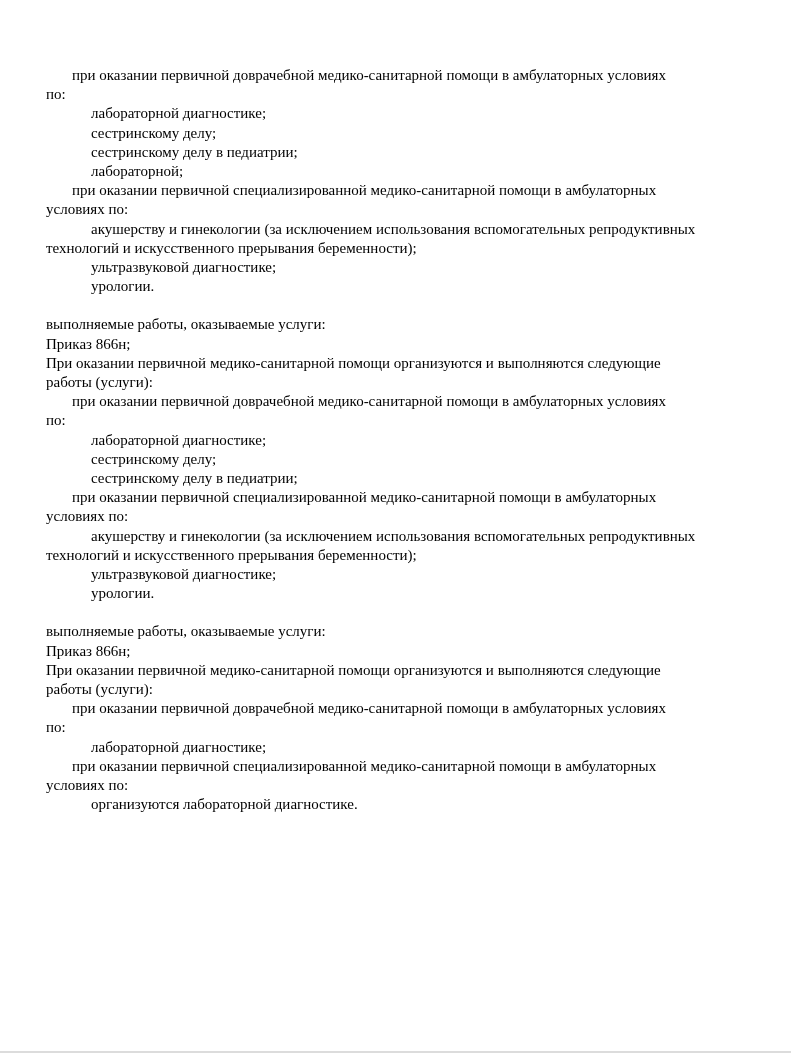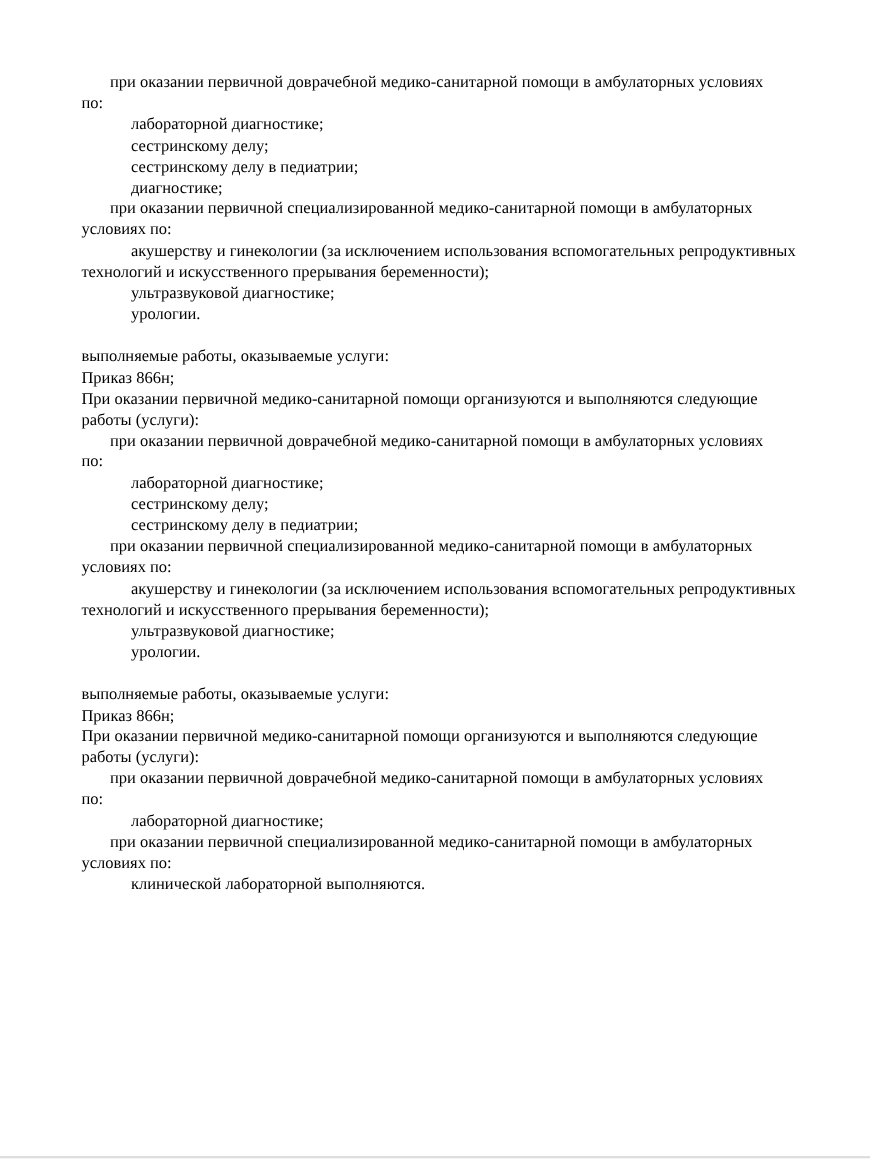--- a/index.html
+++ b/index.html
@@ -10,21 +10,21 @@
     position: relative;
     width: 791px;
     height: 1055px;
     background: #ffffff;
     overflow: hidden;
     font-family: "Liberation Serif", "DejaVu Serif", serif;
   }
   .doc {
     position: absolute;
     top: 66px;
-    left: 74px;
+    left: 46px;
     width: 710px;
     font-size: 15px;
     line-height: 19.2px;
     color: #000000;
     white-space: nowrap;
   }
   .line {
     height: 19.2px;
   }
   .line.indent-1 { padding-left: 26px; }
@@ -40,21 +40,21 @@
 </style>
 </head>
 <body>
 
 <div class="doc">
     <div class="line indent-1">при оказании первичной доврачебной медико-санитарной помощи в амбулаторных условиях</div>
     <div class="line indent-0">по:</div>
     <div class="line indent-2">лабораторной диагностике;</div>
     <div class="line indent-2">сестринскому делу;</div>
     <div class="line indent-2">сестринскому делу в педиатрии;</div>
-    <div class="line indent-2">диагностике;</div>
+    <div class="line indent-2">лабораторной;</div>
     <div class="line indent-1">при оказании первичной специализированной медико-санитарной помощи в амбулаторных</div>
     <div class="line indent-0">условиях по:</div>
     <div class="line indent-2">акушерству и гинекологии (за исключением использования вспомогательных репродуктивных</div>
     <div class="line indent-0">технологий и искусственного прерывания беременности);</div>
     <div class="line indent-2">ультразвуковой диагностике;</div>
     <div class="line indent-2">урологии.</div>
     <div class="line indent-0">&nbsp;</div>
     <div class="line indent-0">выполняемые работы, оказываемые услуги:</div>
     <div class="line indent-0">Приказ 866н;</div>
     <div class="line indent-0">При оказании первичной медико-санитарной помощи организуются и выполняются следующие</div>
@@ -73,16 +73,16 @@
     <div class="line indent-0">&nbsp;</div>
     <div class="line indent-0">выполняемые работы, оказываемые услуги:</div>
     <div class="line indent-0">Приказ 866н;</div>
     <div class="line indent-0">При оказании первичной медико-санитарной помощи организуются и выполняются следующие</div>
     <div class="line indent-0">работы (услуги):</div>
     <div class="line indent-1">при оказании первичной доврачебной медико-санитарной помощи в амбулаторных условиях</div>
     <div class="line indent-0">по:</div>
     <div class="line indent-2">лабораторной диагностике;</div>
     <div class="line indent-1">при оказании первичной специализированной медико-санитарной помощи в амбулаторных</div>
     <div class="line indent-0">условиях по:</div>
-    <div class="line indent-2">клинической лабораторной выполняются.</div>
+    <div class="line indent-2">организуются лабораторной диагностике.</div>
     <div class="line indent-0">&nbsp;</div>
   </div>
 <div class="bottom-divider"></div>
 
 </body></html>

